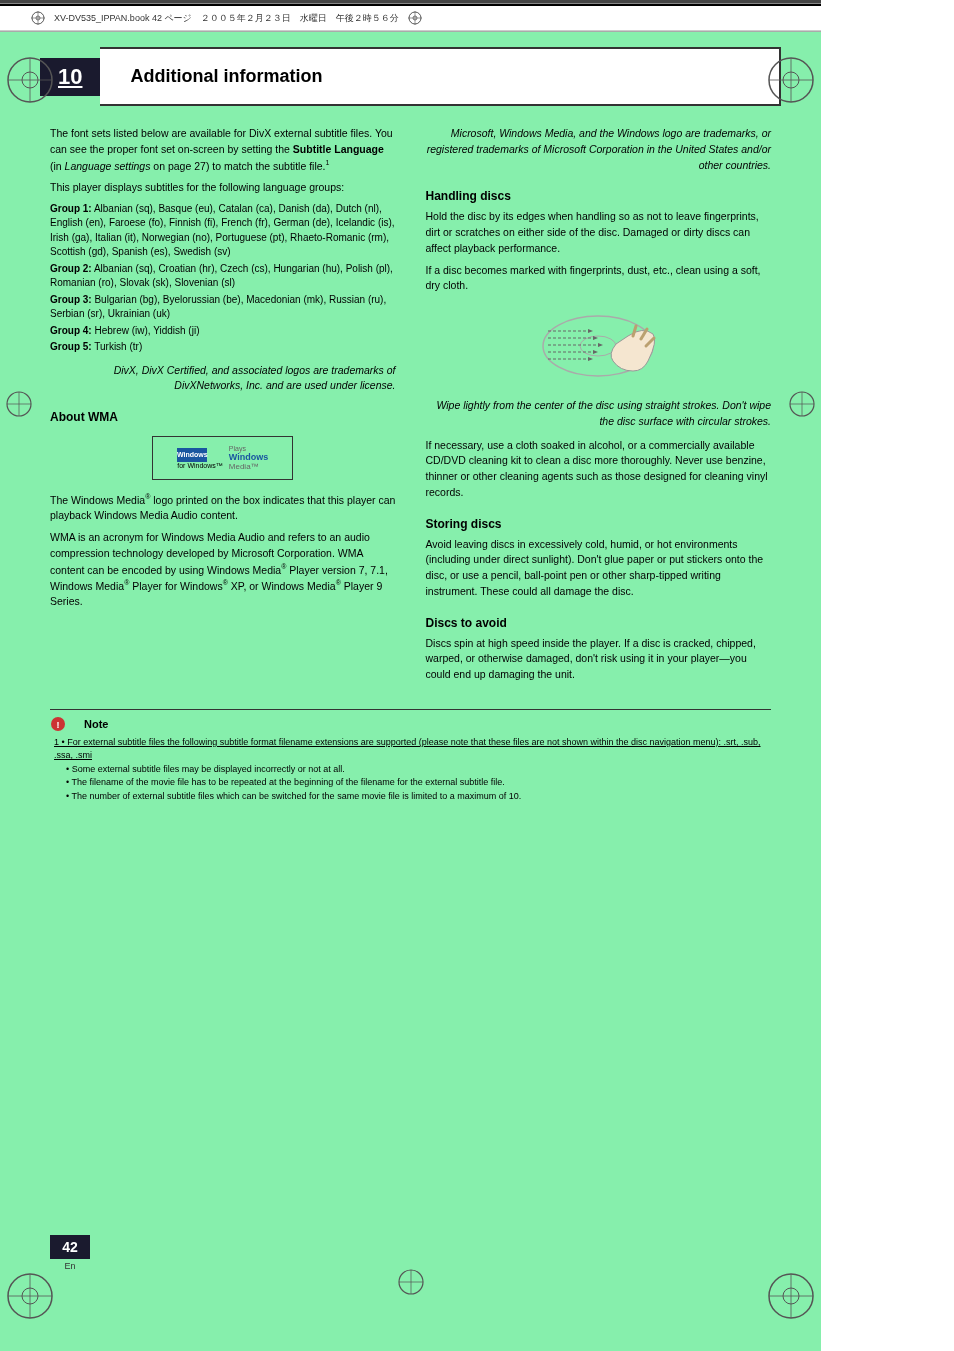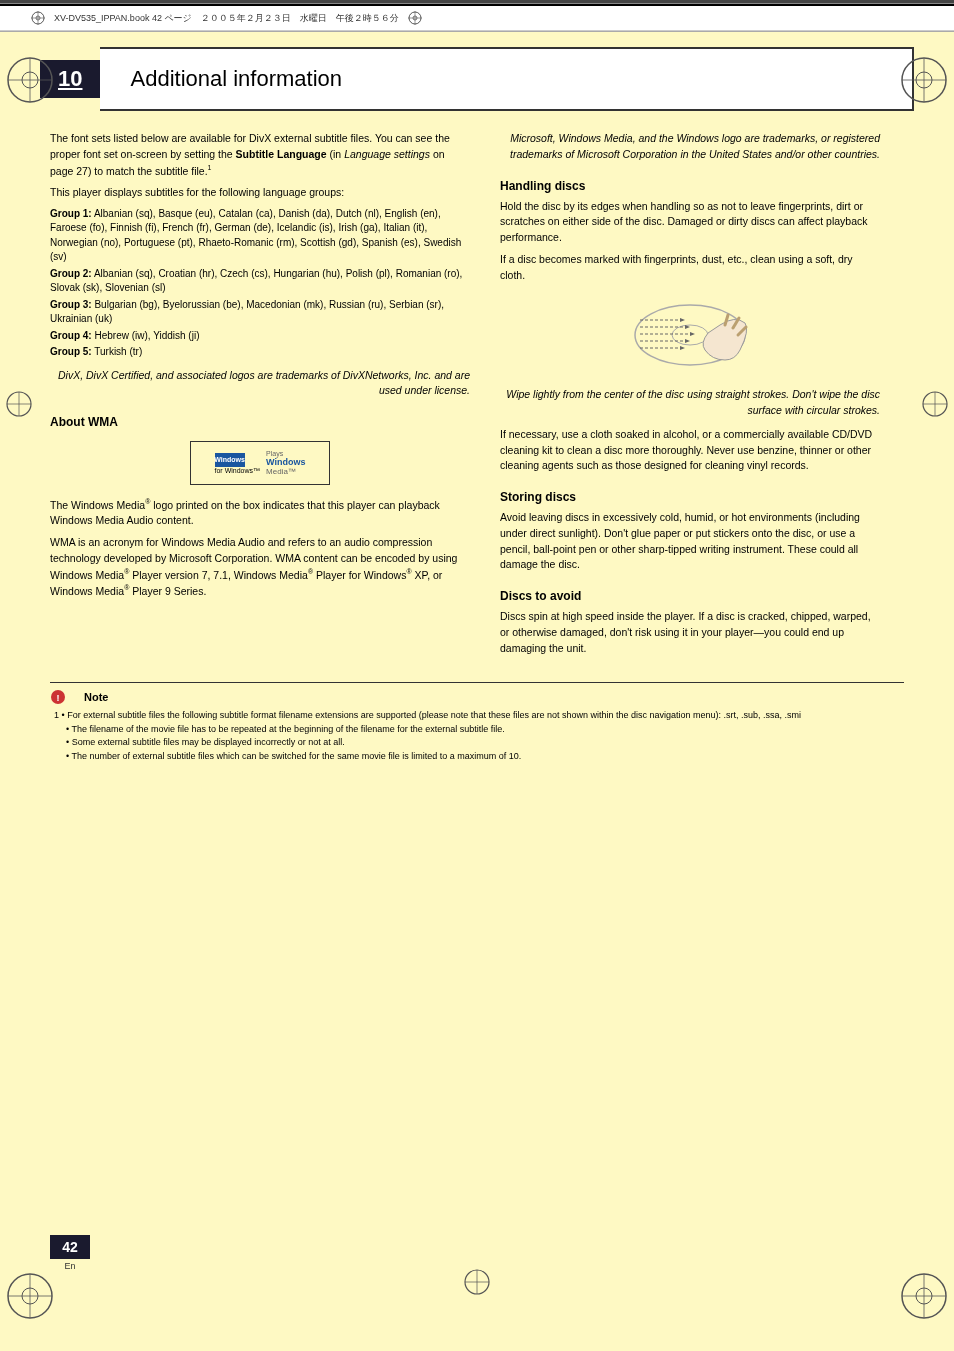--- a/index.html
+++ b/index.html
@@ -8,23 +8,23 @@
       width: 954px;
       min-height: 1351px;
       background: #fff;
       font-family: Arial, Helvetica, sans-serif;
       font-size: 11px;
       color: #000;
       position: relative;
     }
 
     .page {
-      width: 954px;
+      width: 821px;
       min-height: 1351px;
-      background: #fef9c3;
+      background: #86efac;
       padding: 0;
       position: relative;
     }
 
     
     .top-bar {
       width: 100%;
       border-top: 2px solid #000;
       border-bottom: 1px solid #ccc;
       padding: 4px 30px;
@@ -54,22 +54,22 @@
       display: inline-block;
       min-width: 50px;
       text-align: center;
       text-decoration: underline;
     }
 
     .chapter-title-box {
       border: 2px solid #333;
       border-left: none;
       padding: 17px 30px;
-      font-size: 22px;
-      font-weight: normal;
+      font-size: 18px;
+      font-weight: bold;
       flex: 1;
       background: #fff;
     }
 
     
     .content-area {
       display: flex;
       gap: 30px;
       margin: 0 50px;
       margin-top: 10px;
@@ -226,20 +226,21 @@
     .note-label {
       font-size: 11px;
       font-weight: bold;
       padding-left: 12px;
     }
 
     .note-text {
       font-size: 9px;
       line-height: 1.5;
       margin-left: 4px;
+      text-decoration: underline;
     }
 
     .note-bullet {
       font-size: 9px;
       line-height: 1.5;
       margin-left: 16px;
     }
 
     
     .page-number-area {
@@ -505,22 +506,22 @@
   <div class="note-section">
     <div class="note-header">
       <svg width="16" height="16" viewBox="0 0 16 16">
         <circle cx="8" cy="8" r="7" fill="#cc3333"></circle>
         <text x="8" y="12" text-anchor="middle" fill="#fff" font-size="9" font-weight="bold">!</text>
       </svg>
       <span class="note-label">Note</span>
     </div>
     <div>
       <p class="note-text">1 • For external subtitle files the following subtitle format filename extensions are supported (please note that these files are not shown within the disc navigation menu): .srt, .sub, .ssa, .smi</p>
+      <p class="note-bullet">• Some external subtitle files may be displayed incorrectly or not at all.</p>
       <p class="note-bullet">• The filename of the movie file has to be repeated at the beginning of the filename for the external subtitle file.</p>
-      <p class="note-bullet">• Some external subtitle files may be displayed incorrectly or not at all.</p>
       <p class="note-bullet">• The number of external subtitle files which can be switched for the same movie file is limited to a maximum of 10.</p>
     </div>
   </div>
 
   <div class="page-number-area">
     <div class="page-num-box">42</div>
     <div class="page-lang">En</div>
   </div>
 
   <div class="deco-circle-bbl">

